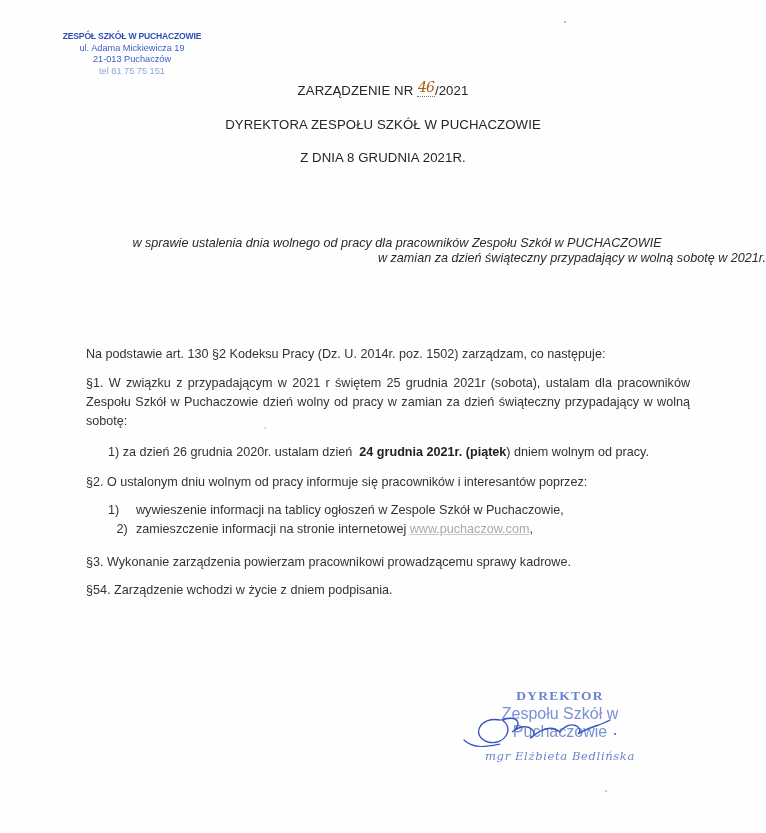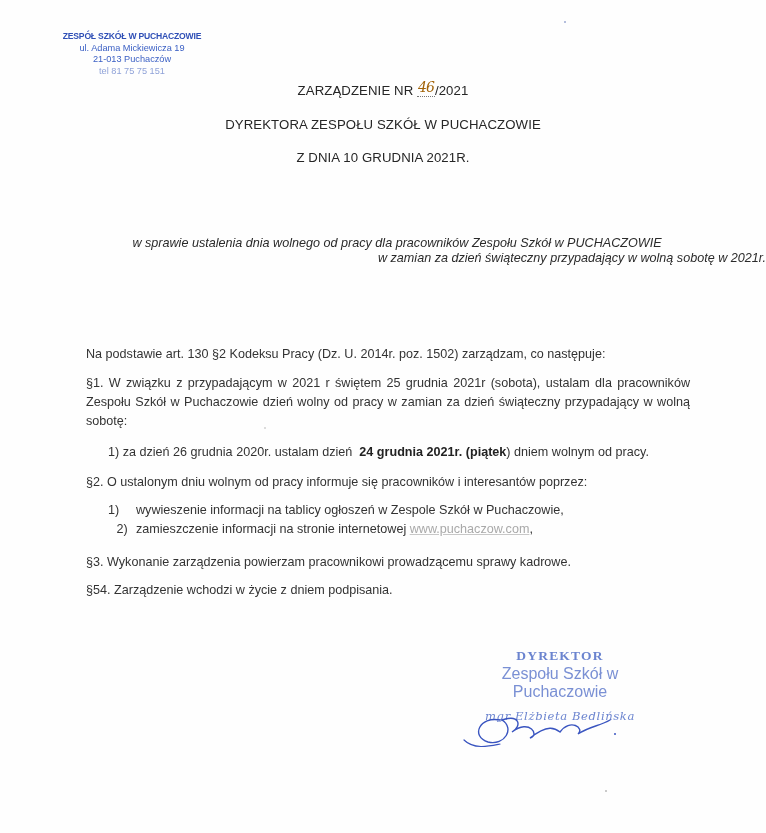--- a/index.html
+++ b/index.html
@@ -29,21 +29,21 @@
   }
   .p {
     position: absolute; left: 86px; width: 610px; font-size: 12.6px; line-height: 18.5px; color: #333;
   }
   .justify { text-align: justify; text-align-last: left; }
   .list-item { position: absolute; font-size: 12.6px; color: #333; }
   .list-item .num { display: inline-block; width: 28px; }
   .bold { font-weight: bold; color: #222; text-align: right; }
   .link { color: #a9a9a9; text-decoration: underline; text-decoration-color: #c8c8c8; }
   .sig {
-    position: absolute; left: 460px; top: 648px; width: 200px; text-align: center; color: #5a76cc;
+    position: absolute; left: 460px; top: 688px; width: 200px; text-align: center; color: #5a76cc;
   }
   .sig .title {
     font-family: "Liberation Serif", serif; font-weight: bold; font-size: 13.5px; letter-spacing: 1.2px; color: #6b84cf;
   }
   .sig .org { font-size: 16px; color: #7a90d4; margin-top: 1px; }
   .sig .person {
     font-family: "DejaVu Serif", serif; font-style: italic; font-size: 11.6px; color: #6b84cf; margin-top: 8px;
     letter-spacing: 0.6px;
   }
   .signature-svg { position: absolute; left: 460px; top: 706px; width: 180px; height: 48px; }
@@ -56,21 +56,21 @@
   <div class="name">ZESPÓŁ SZKÓŁ W PUCHACZOWIE</div>
   <div>ul. Adama Mickiewicza 19</div>
   <div>21-013 Puchaczów</div>
   <div class="tel">tel 81 75 75 151</div>
 </div>
 
 <div class="hdr" style="top:82px;">
   <span>ZARZĄDZENIE NR </span><span class="nr-wrap"><span class="nr-hand">46</span><span class="nr-dots"></span></span><span>/2021</span>
 </div>
 <div class="hdr" style="top:117px;">DYREKTORA ZESPOŁU SZKÓŁ W PUCHACZOWIE</div>
-<div class="hdr" style="top:150px;">Z DNIA 10 GRUDNIA  2021R.</div>
+<div class="hdr" style="top:150px;">Z DNIA 8 GRUDNIA  2021R.</div>
 
 <div class="subject" style="top:234px;padding-left:14px;">w sprawie ustalenia dnia wolnego od pracy dla pracowników Zespołu Szkół w PUCHACZOWIE</div>
 <div class="subject" style="top:249px;text-align:right;">w zamian za dzień świąteczny przypadający w wolną sobotę w 2021r.</div>
 
 <div class="p" style="top:345px;">Na podstawie art. 130 §2 Kodeksu Pracy (Dz. U. 2014r. poz. 1502) zarządzam, co następuje:</div>
 
 <div class="p justify" style="top:374px; width:604px; line-height:19px;">§1. W związku z przypadającym w 2021 r świętem 25 grudnia 2021r (sobota), ustalam dla pracowników Zespołu Szkół w Puchaczowie dzień wolny od pracy w zamian za dzień świąteczny przypadający w wolną sobotę:</div>
 
 <div class="list-item" style="left:108px; top:445px;">
   <span>1)</span><span style="white-space:pre;"> za dzień 26 grudnia 2020r. ustalam dzień  </span><span class="bold">24 grudnia 2021r. (piątek</span><span>) dniem wolnym od pracy.</span>

